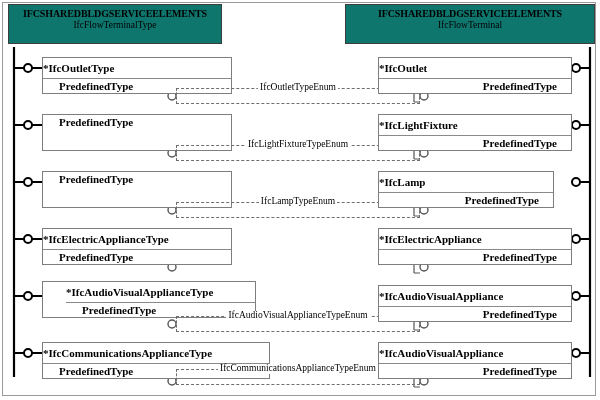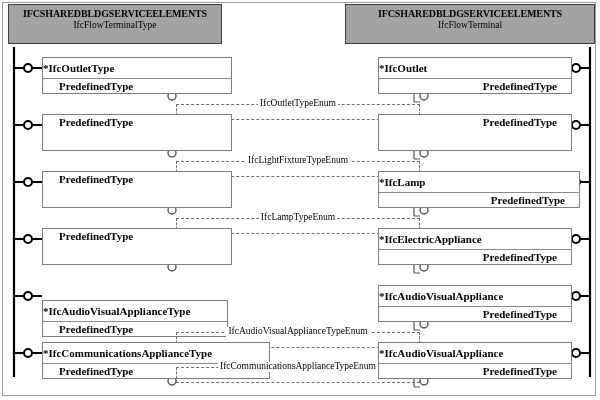--- a/index.html
+++ b/index.html
@@ -15,21 +15,21 @@
   }
   .frame{
     position:absolute;left:2px;top:2px;width:594px;height:394px;
     border:1px solid #9a9a9a;
     box-sizing:border-box;
   }
   
   .schema-box{
     position:absolute;
     border:1px solid #3d3d3d;
-    background:#a3a3a3;
+    background:#0f766e;
     box-sizing:border-box;
     text-align:center;
     line-height:1.08;
     padding-top:4px;
   }
   .schema-box .s1{
     display:block;font-weight:bold;font-size:10px;letter-spacing:-0.1px;
     color:#000;
   }
   .schema-box .s2{
@@ -70,21 +70,20 @@
     position:absolute;
     box-sizing:border-box;
     border:1.5px dashed #6e6e6e;
     background:transparent;
     text-align:center;
     font-size:9.5px;
     color:#000;
     white-space:nowrap;
     overflow:visible;
     line-height:1;
-    margin-top:16px;
   }
   .enum span{
     position:relative;
     top:-6px;
     background:#ffffff;
     padding:0 2px;
     display:inline-block;
   }
   svg.lines{position:absolute;left:0;top:0;width:600px;height:400px;pointer-events:none;}
 </style>
@@ -189,59 +188,61 @@
     <div class="attr right">PredefinedType</div>
   </div>
 
   <div class="entity" style="left:42px;top:114px;width:190px;height:37px;">
     <div class="attr left">PredefinedType</div>
   </div>
   <div class="enum" style="left:176px;top:145px;width:244px;height:16px;">
     <span>IfcLightFixtureTypeEnum</span>
   </div>
   <div class="entity" style="left:378px;top:114px;width:194px;height:37px;">
+    <div class="title">*IfcLightFixture</div>
     <div class="attr right">PredefinedType</div>
   </div>
 
   <div class="entity" style="left:42px;top:171px;width:190px;height:37px;">
     <div class="attr left">PredefinedType</div>
   </div>
   <div class="enum" style="left:176px;top:202px;width:244px;height:16px;">
     <span>IfcLampTypeEnum</span>
   </div>
-  <div class="entity" style="left:378px;top:171px;width:202px;height:37px;">
+  <div class="entity" style="left:378px;top:171px;width:176px;height:37px;">
     <div class="title">*IfcLamp</div>
     <div class="attr right">PredefinedType</div>
   </div>
 
   <div class="entity" style="left:42px;top:228px;width:190px;height:37px;">
+    <div class="title">*IfcElectricApplianceType</div>
     <div class="attr left">PredefinedType</div>
   </div>
   <div class="entity" style="left:378px;top:228px;width:194px;height:37px;">
     <div class="title">*IfcElectricAppliance</div>
     <div class="attr right">PredefinedType</div>
   </div>
 
-  <div class="entity" style="left:42px;top:300px;width:186px;height:37px;">
+  <div class="entity" style="left:42px;top:281px;width:214px;height:37px;padding-left:23px;">
     <div class="title">*IfcAudioVisualApplianceType</div>
     <div class="attr left">PredefinedType</div>
   </div>
   <div class="enum" style="left:176px;top:316px;width:244px;height:16px;">
     <span>IfcAudioVisualApplianceTypeEnum</span>
   </div>
   <div class="entity" style="left:378px;top:285px;width:194px;height:37px;">
     <div class="title">*IfcAudioVisualAppliance</div>
     <div class="attr right">PredefinedType</div>
   </div>
 
   <div class="entity" style="left:42px;top:342px;width:228px;height:37px;">
     <div class="title">*IfcCommunicationsApplianceType</div>
     <div class="attr left">PredefinedType</div>
   </div>
-  <div class="enum" style="left:176px;top:351px;width:244px;height:16px;">
+  <div class="enum" style="left:176px;top:369px;width:244px;height:16px;">
     <span>IfcCommunicationsApplianceTypeEnum</span>
   </div>
   <div class="entity" style="left:378px;top:342px;width:194px;height:37px;">
     <div class="title">*IfcAudioVisualAppliance</div>
     <div class="attr right">PredefinedType</div>
   </div>
 
 </div>
 
 </body></html>

